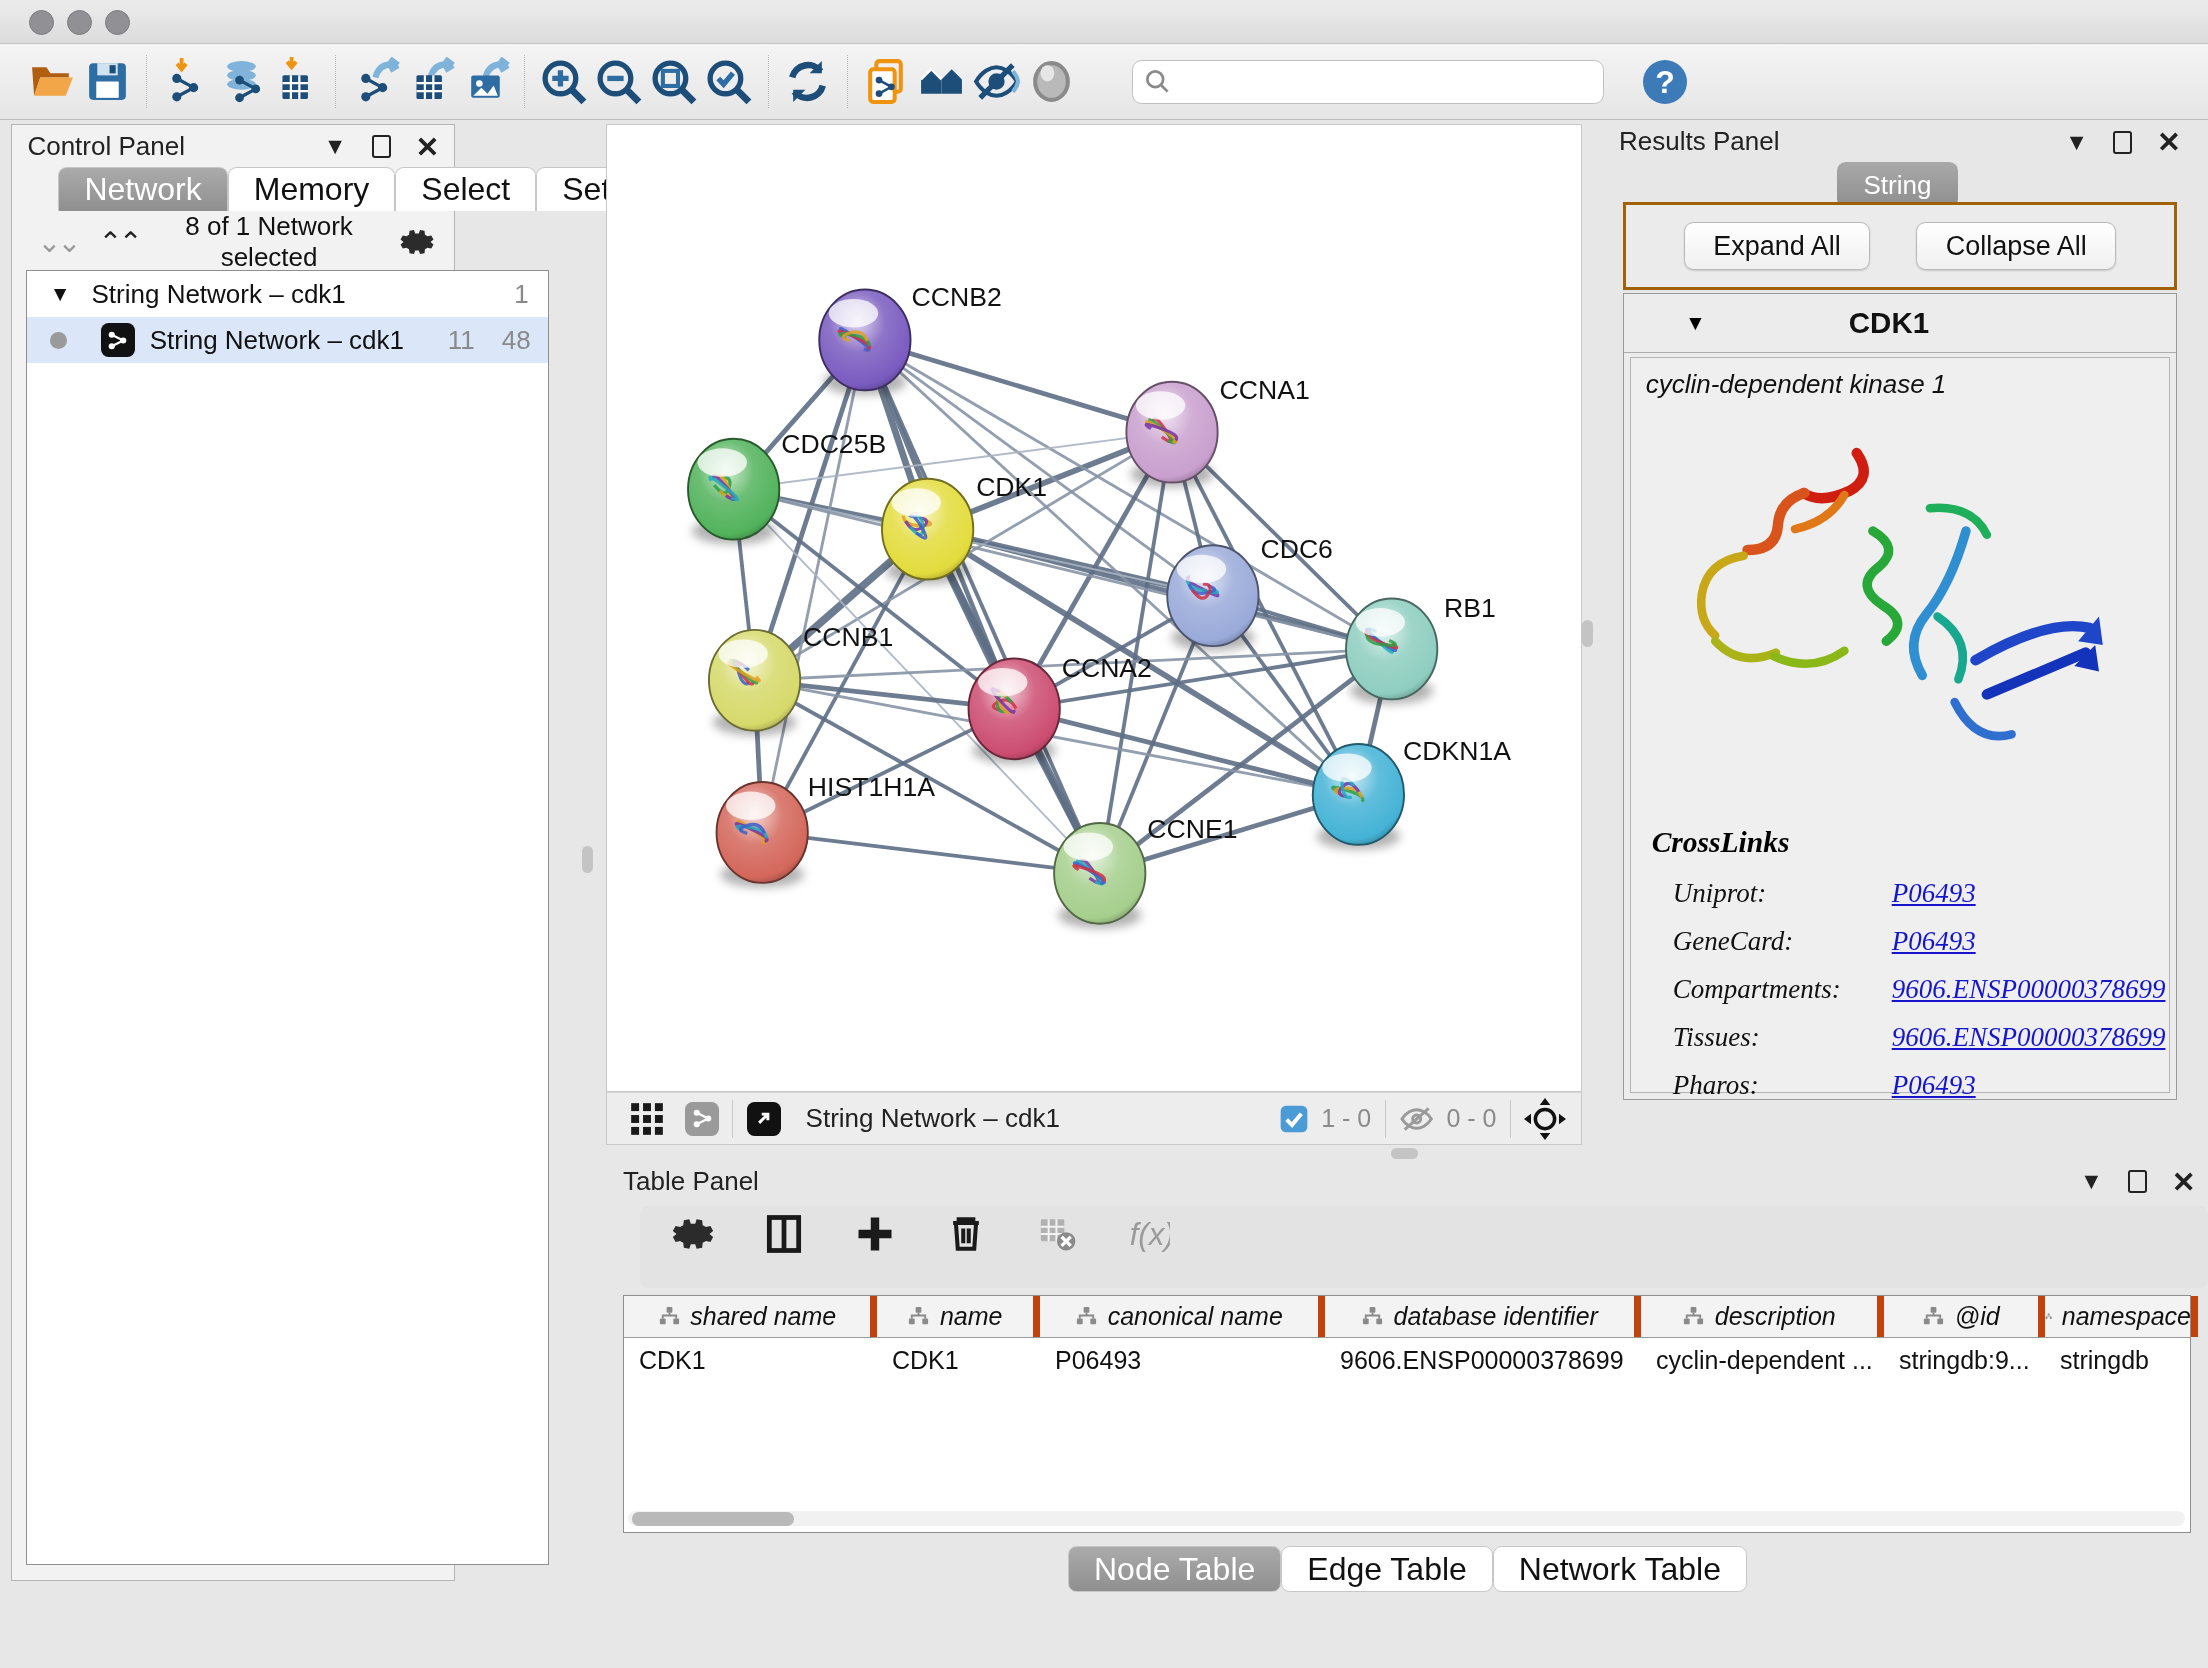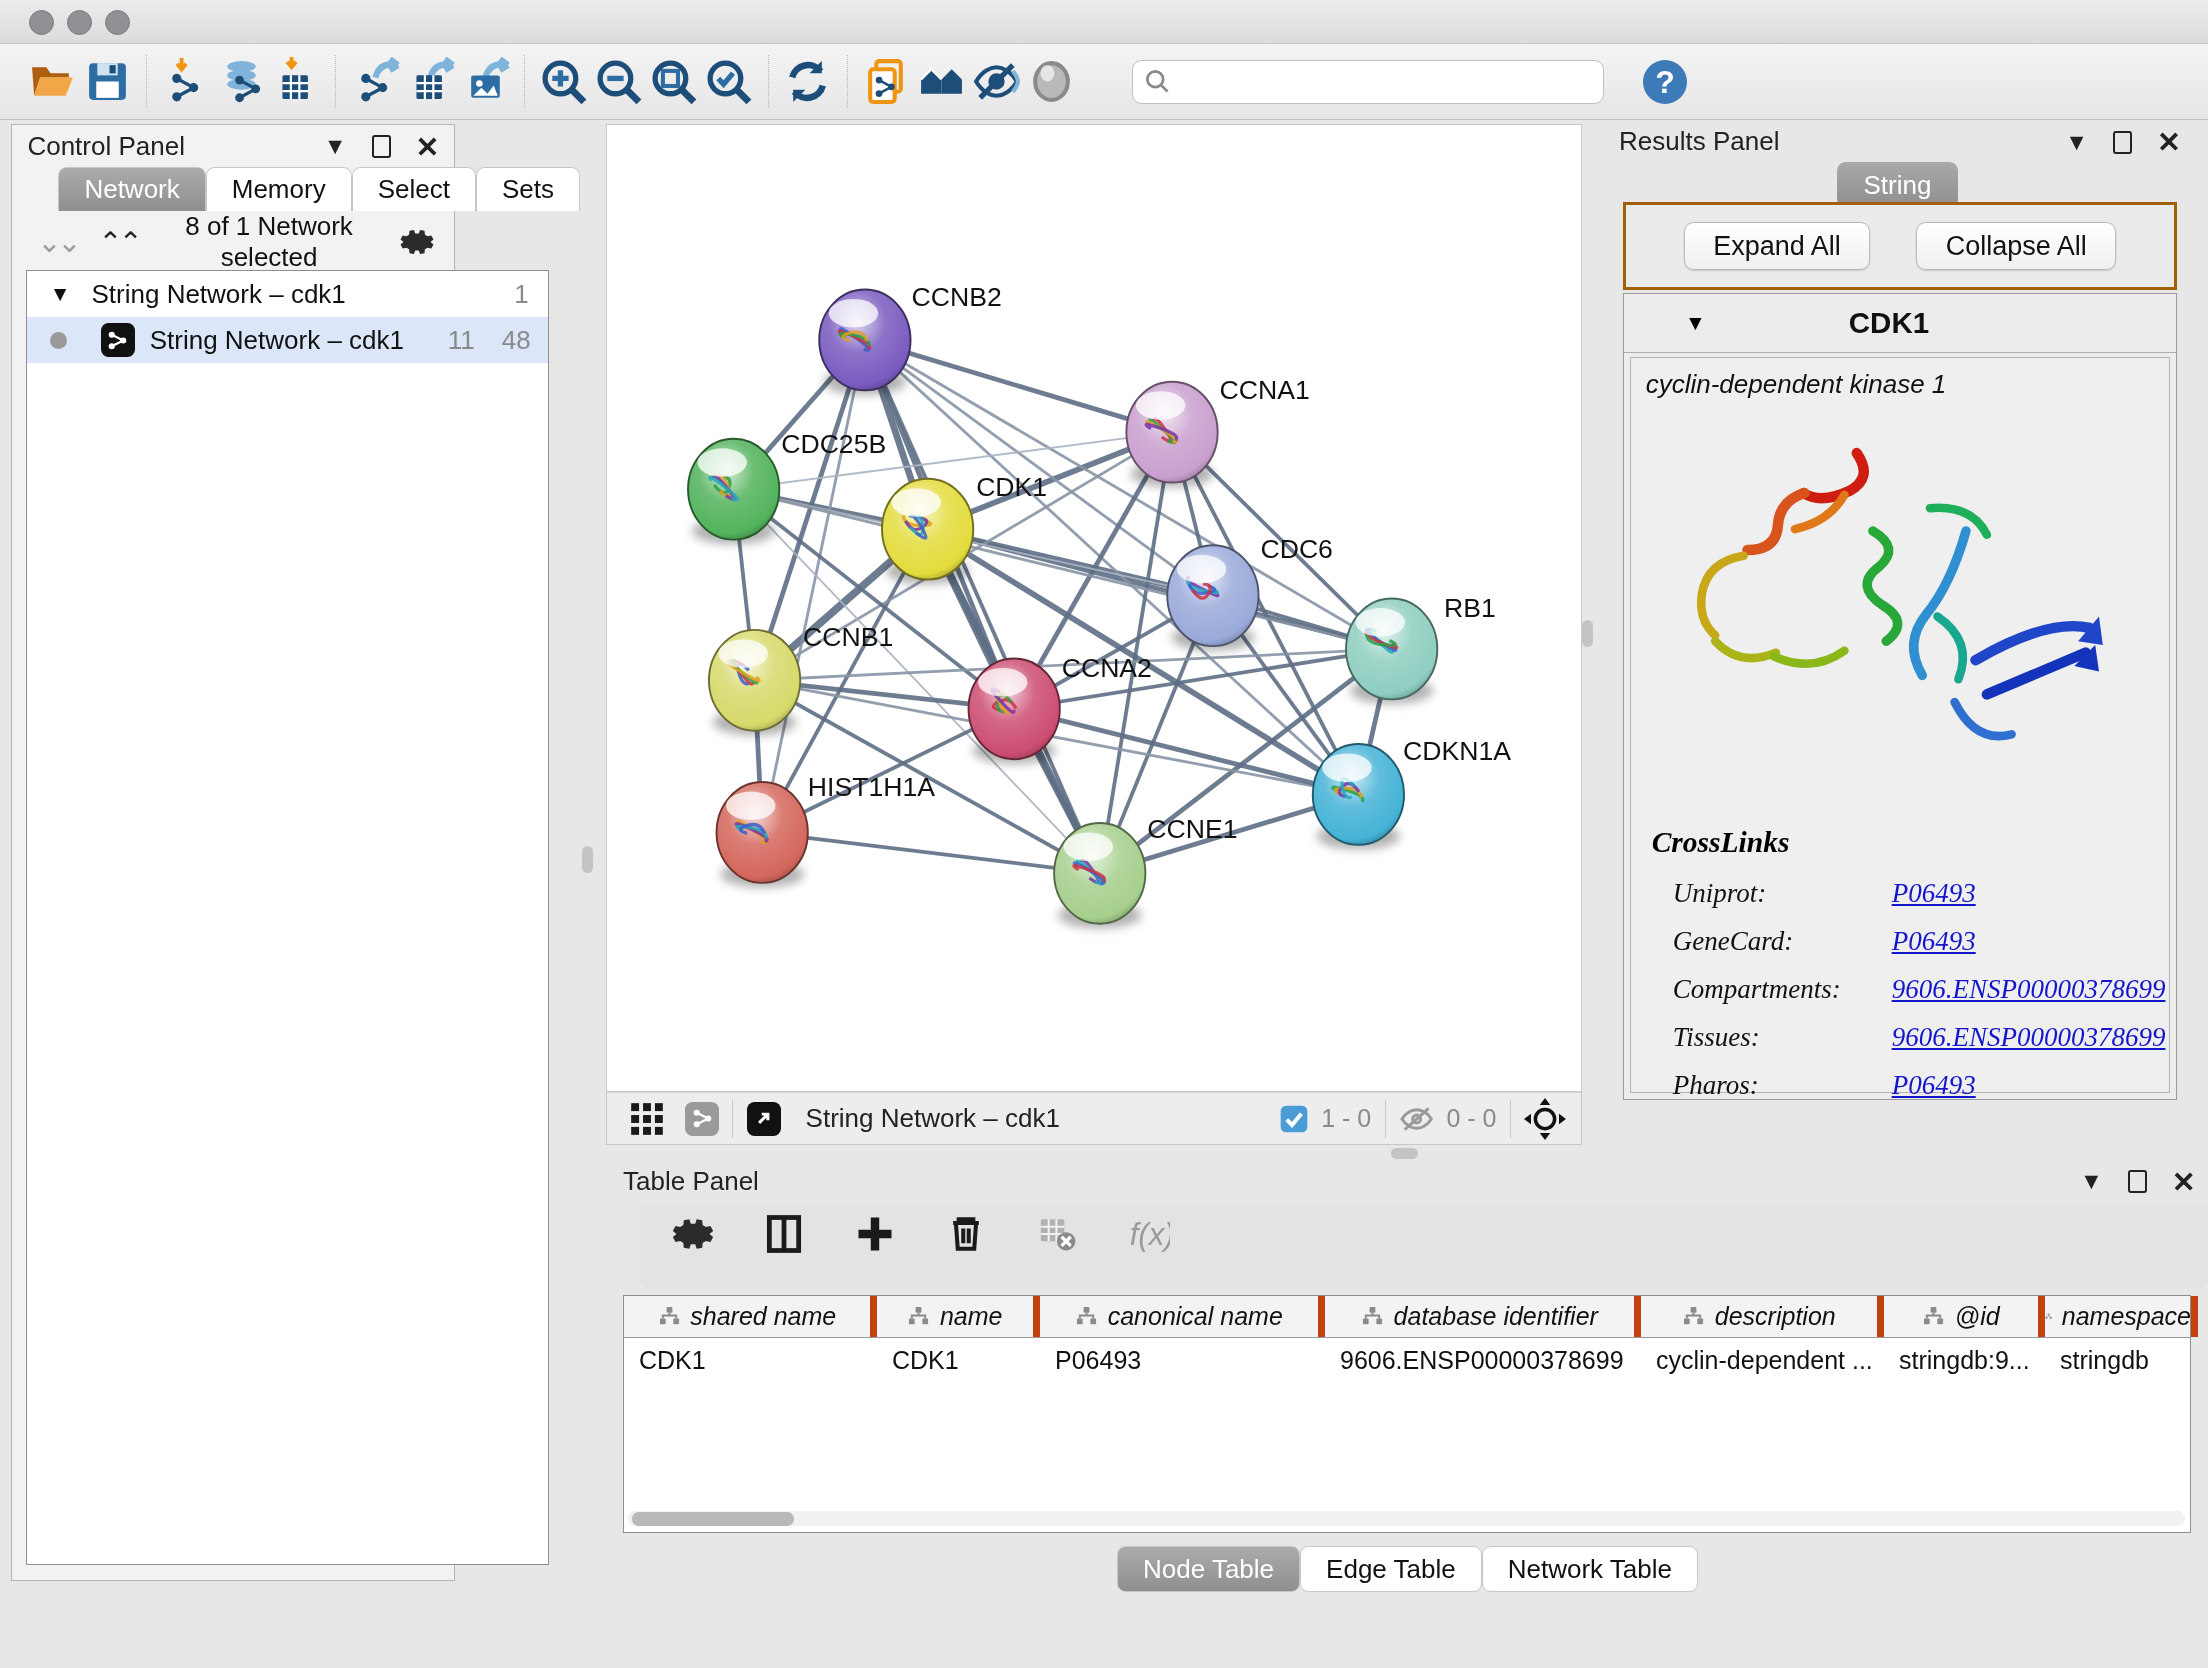--- a/index.html
+++ b/index.html
@@ -26,21 +26,21 @@
   
   .panel-title { font-size:26px; color:#222; }
   .chrome { display:flex; gap:25px; align-items:center; }
   .chrome span { font-size:23px; color:#222; cursor:pointer; line-height:1; }
   .chrome .box { width:19px; height:23px; border:2.9px solid #222; border-radius:2.9px; display:inline-block; }
 
   
   #control-panel { left:11.4px; top:124px; width:444px; height:1457px; background:#f2f2f2;
     border:1px solid #b5b5b5; }
   #cp-tabs { left:46px; top:42px; display:flex; }
-  .tab { height:44px; padding:12px 25px; font-size:26px; display:flex; align-items:center; justify-content:center;
+  .tab { height:44px; padding:12px 25px; font-size:32px; display:flex; align-items:center; justify-content:center;
     background:#fff; border:1px solid #c6c6c6; border-bottom:none; border-radius:8.6px 8.6px 0 0; cursor:pointer; color:#111; }
   .tab.sel { background:linear-gradient(#ababab,#8f8f8f); color:#fff; }
   #cp-status { left:0; top:95px; width:100%; height:44px; display:flex; align-items:center; }
   #cp-list { left:13.3px; top:145px; width:523px; height:1295px; background:#fff; border:1.9px solid #8f8f8f; }
   .tree-row { height:46px; display:flex; align-items:center; font-size:26px; color:#111; }
   .tree-row .cnt { color:#8a8a8a; }
   .share-badge { width:34px; height:34px; border-radius:7.6px; background:#111; display:flex; align-items:center; justify-content:center; }
 
   
   #canvas { left:606px; top:124px; width:976px; height:968px; background:#fff; border:1px solid #c8c8c8; }

